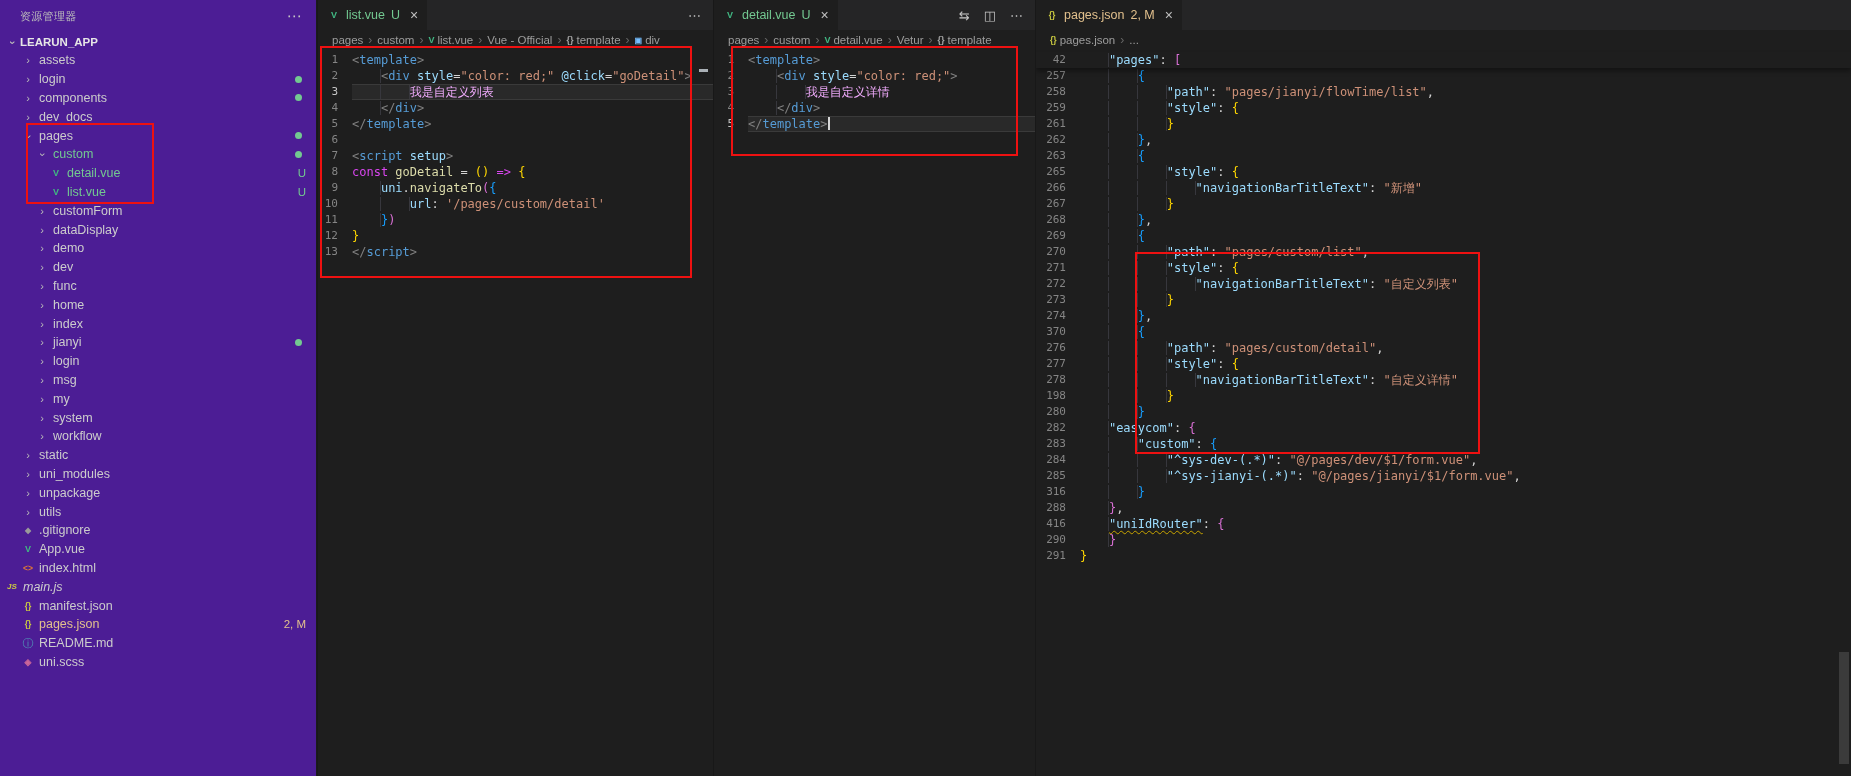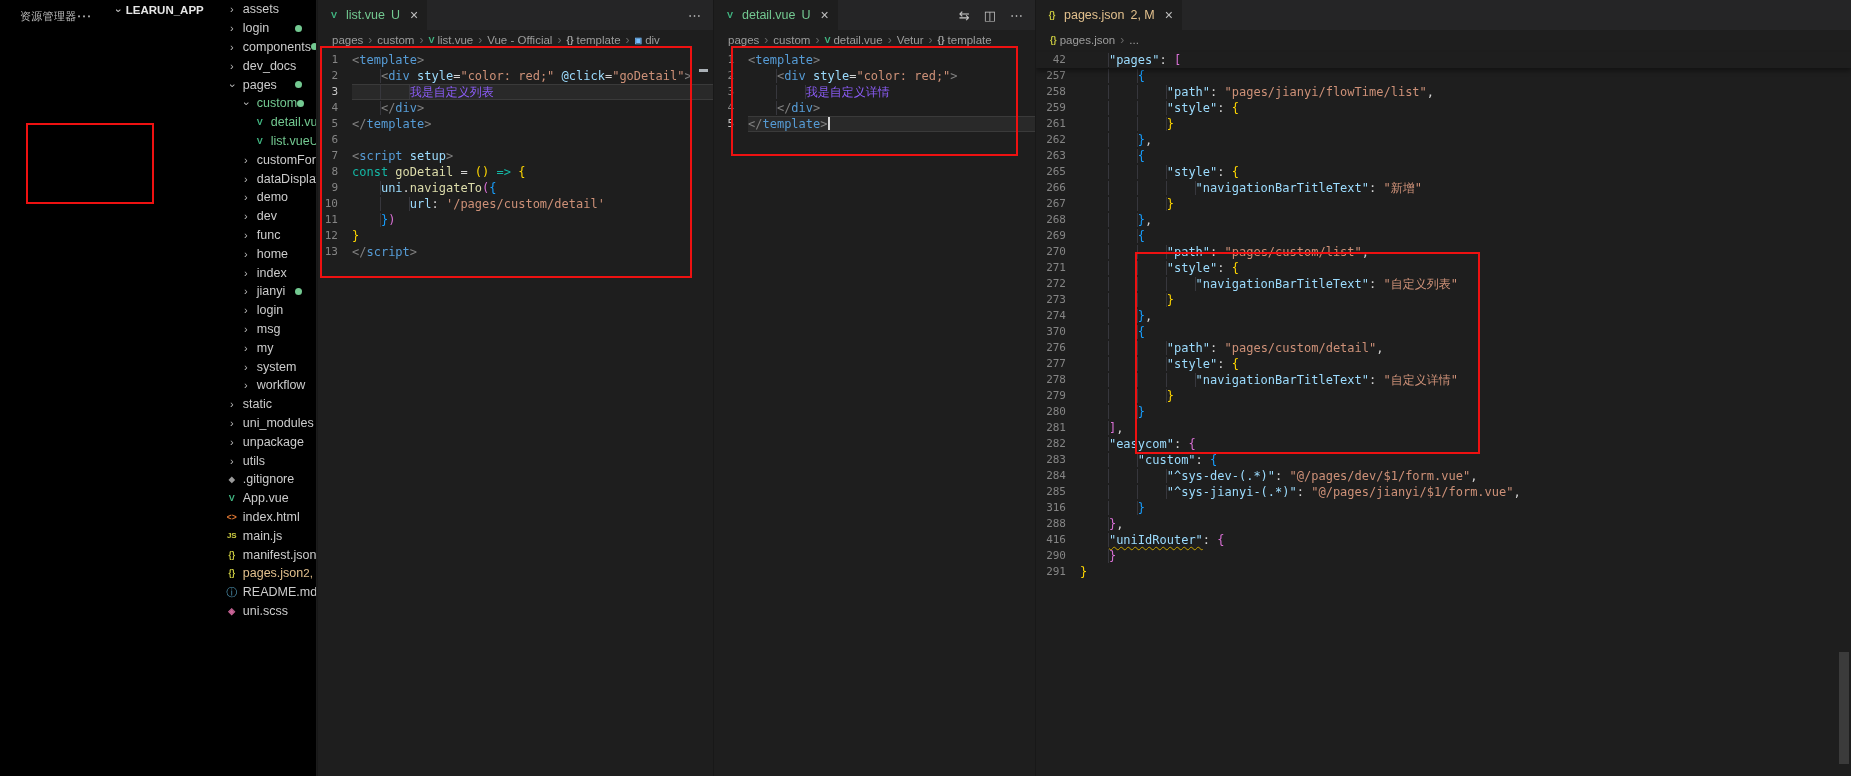--- a/index.html
+++ b/index.html
@@ -1,21 +1,21 @@
 <!DOCTYPE html>
 <html><head>
 <meta charset="utf-8">
 <style>
   *{box-sizing:border-box;margin:0;padding:0}
   html,body{background:#111;}
   .app{position:relative;width:1851px;height:776px;background:#1e1e1e;overflow:hidden;
        font-family:"Liberation Sans",sans-serif;color:#ccc;display:flex}
 
   
-  .sidebar{width:317px;flex:none;background:#000000;display:flex;flex-direction:row;overflow:hidden;border-right:1px solid #1b1b1b}
+  .sidebar{width:317px;flex:none;background:#4c1d95;display:flex;flex-direction:column;overflow:hidden;border-right:1px solid #1b1b1b}
   .sb-head{height:32px;flex:none;display:flex;align-items:center;padding:0 14px 0 20px;font-size:11px;color:#bbb;letter-spacing:.3px}
   .sb-head .sp{flex:1}
   .sb-more{color:#c5c5c5;font-size:15px;cursor:pointer}
   .root-row{height:19px;flex:none;display:flex;align-items:center;padding-left:4px;font-weight:bold;font-size:11.5px;color:#e6e6e6}
   .tree{flex:1;overflow:hidden}
   .trow{height:18.8px;display:flex;align-items:center;font-size:12.5px;color:#cccccc;cursor:pointer;white-space:nowrap}
   .twisty{width:16px;flex:none;text-align:center;color:#b9b9b9;font-size:11px;display:inline-block;transform-origin:50% 55%}
   .twisty.open{transform:rotate(90deg)}
   .ficon{width:16px;flex:none;text-align:center;font-weight:bold;font-size:9px}
   .ficon.vue{color:#41b883}
@@ -56,21 +56,21 @@
   .code-line{display:flex;height:16px}
   .ln{flex:none;text-align:right;color:#858585;font-size:11px;padding-right:14px}
   #g0 .ln,#g1 .ln{width:34px}
   #g2 .ln{width:44px}
   .lt{white-space:pre;flex:1}
   .code-line.active .lt{background:rgba(255,255,255,.05);box-shadow:inset 0 1px #3a3a3a,inset 0 -1px #3a3a3a}
   .code-line.active .ln{color:#c6c6c6}
   .code-line.sticky{position:relative;z-index:3;background:#1e1e1e;box-shadow:0 3px 5px rgba(0,0,0,.4)}
   .cursor{display:inline-block;width:1.5px;height:13px;background:#d7d7d7;vertical-align:-2px;margin-left:1px}
   .tk.p{color:#808080}.tk.tag{color:#569cd6}.tk.attr{color:#9cdcfe}.tk.str{color:#ce9178}
-  .tk.kw{color:#14b8a6}.tk.fn{color:#dcdcaa}.tk.pl{color:#8b5cf6}.tk.op{color:#d4d4d4}
+  .tk.kw{color:#d946ef}.tk.fn{color:#dcdcaa}.tk.pl{color:#f0abfc}.tk.op{color:#d4d4d4}
   .tk.key{color:#9cdcfe}.tk.obj{color:#9cdcfe}
   .tk.b1{color:#ffd700}.tk.b2{color:#da70d6}.tk.b3{color:#179fff}
   .tk.ws{background:repeating-linear-gradient(to right,transparent 0,transparent calc(4ch - 1px),#37373d calc(4ch - 1px),#37373d 4ch)}
   .tk.sq{text-decoration:underline wavy #c8a400;text-decoration-thickness:1px;text-underline-offset:2px}
 
   
   .ann{position:absolute;border:2px solid #ee1111;z-index:6;pointer-events:none}
   #ann1{left:26px;top:123px;width:128px;height:81px}
   #ann2{left:320px;top:46px;width:372px;height:232px}
   #ann3{left:731px;top:46px;width:287px;height:110px}
@@ -206,21 +206,21 @@
           <span class="tlabel">.gitignore</span>
         </div>
         <div class="trow" style="padding-left: 20px;">
           <span class="ficon vue">V</span>
           <span class="tlabel">App.vue</span>
         </div>
         <div class="trow" style="padding-left: 20px;">
           <span class="ficon html">&lt;&gt;</span>
           <span class="tlabel">index.html</span>
         </div>
-        <div class="trow" style="padding-left: 20px;">
+        <div class="trow" style="padding-left: 4px; font-style: italic;">
           <span class="ficon js">JS</span>
           <span class="tlabel">main.js</span>
         </div>
         <div class="trow" style="padding-left: 20px;">
           <span class="ficon json">{}</span>
           <span class="tlabel">manifest.json</span>
         </div>
         <div class="trow" style="padding-left: 20px;">
           <span class="ficon json">{}</span>
           <span class="tlabel c-mod">pages.json</span>
@@ -494,30 +494,26 @@
         </div>
         <div class="code-line">
           <span class="ln">277</span>
           <span class="lt"><span class="tk ws">            </span><span class="tk key">"style"</span><span class="tk op">: </span><span class="tk b1">{</span></span>
         </div>
         <div class="code-line">
           <span class="ln">278</span>
           <span class="lt"><span class="tk ws">                </span><span class="tk key">"navigationBarTitleText"</span><span class="tk op">: </span><span class="tk str">"自定义详情"</span></span>
         </div>
         <div class="code-line">
-          <span class="ln">279</span>
+          <span class="ln">198</span>
           <span class="lt"><span class="tk ws">            </span><span class="tk b1">}</span></span>
         </div>
         <div class="code-line">
           <span class="ln">280</span>
           <span class="lt"><span class="tk ws">        </span><span class="tk b3">}</span></span>
-        </div>
-        <div class="code-line">
-          <span class="ln">281</span>
-          <span class="lt"><span class="tk ws">    </span><span class="tk b2">]</span><span class="tk op">,</span></span>
         </div>
         <div class="code-line">
           <span class="ln">282</span>
           <span class="lt"><span class="tk ws">    </span><span class="tk key">"easycom"</span><span class="tk op">: </span><span class="tk b2">{</span></span>
         </div>
         <div class="code-line">
           <span class="ln">283</span>
           <span class="lt"><span class="tk ws">        </span><span class="tk key">"custom"</span><span class="tk op">: </span><span class="tk b3">{</span></span>
         </div>
         <div class="code-line">

